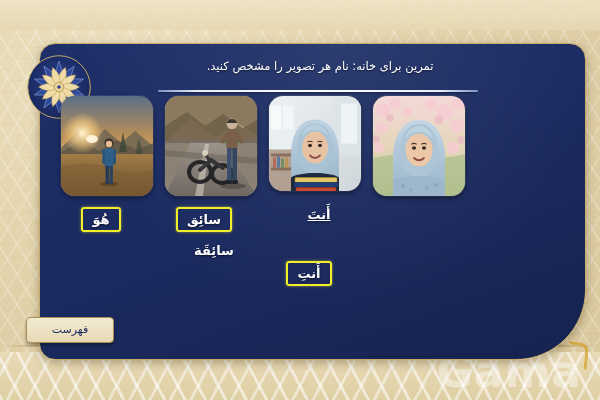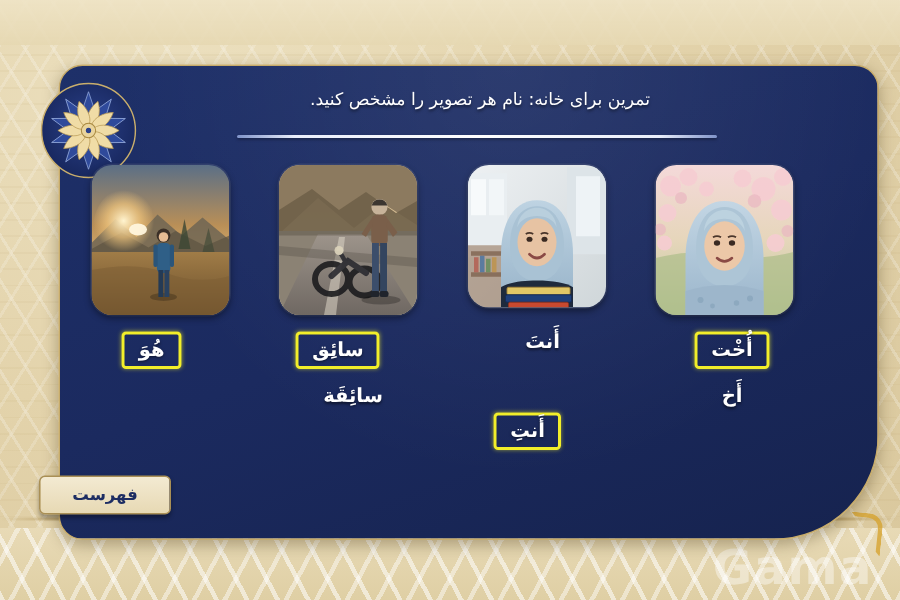--- a/index.html
+++ b/index.html
@@ -109,26 +109,25 @@
     height: 2px;
     border-radius: 2px;
     background: linear-gradient(90deg, #7f93c9 0%, #e9eefb 12%, #ffffff 50%, #e9eefb 88%, #7f93c9 100%);
     box-shadow: 0 1px 2px rgba(0,0,0,.35);
   }
 
   
   .cards {
     position: absolute;
     left: 55px;
-    top: 110px;
+    top: 96px;
     width: 480px;
     height: 190px;
     display: flex;
     flex-direction: row-reverse;
-    justify-content: space-between;
     direction: rtl;
   }
   .col {
     width: 104px;
     display: flex;
     flex-direction: column;
     align-items: center;
   }
 
   .thumb {
@@ -166,50 +165,50 @@
   .ans.marked {
     border-color: #f2ee2a;
     box-shadow: 0 0 3px rgba(242,238,42,.55);
   }
 
   
   .col.c1 .ans.a1 { transform: translateX(-6px); }
   .col.c1 .ans.a2 { transform: translateX(-6px); }
   .col.c2 .ans.a1 { transform: translateX(3px); }
   .col.c2 .ans.a2 { transform: translateX(-7px); }
-  .col.c3 .ans.a1 { transform: translateX(4px); }
+  .col.c3 .ans.a1 { transform: translateX(4px); text-decoration: underline; }
   .col.c3 .ans.a2 { transform: translateX(-6px); margin-top: 28px; }
   .col.c4 .ans.a1 { transform: translateX(5px); }
   .col.c4 .ans.a2 { transform: translateX(5px); }
 
   
   .index-btn {
     position: absolute;
     left: 26px;
     top: 317px;
     min-width: 62px;
     padding: 5px 12px 6px;
     text-align: center;
     background: linear-gradient(180deg, #f3ead2 0%, #e7d9b4 100%);
     border: 1px solid #a98f55;
     border-radius: 4px;
     color: #1d2d63;
     font-size: 11px;
-    font-weight: 700;
+    font-weight: 400;
     direction: rtl;
     box-shadow: 0 2px 3px rgba(0,0,0,.35);
     cursor: pointer;
   }
 
   
   .watermark {
     position: absolute;
     right: 18px;
     bottom: 6px;
-    font-size: 32px;
+    font-size: 44px;
     font-weight: 700;
     letter-spacing: 1px;
     color: rgba(255,255,255,.42);
     direction: ltr;
     user-select: none;
     line-height: 1;
   }
   .watermark-mark {
     position: absolute;
     right: 12px;
@@ -521,23 +520,19 @@
             <path d="M20,84 Q46,76 72,84 L72,100 L20,100 Z" fill="#9db6cb"></path>
             <g opacity=".5" fill="#7e9bb4">
               <circle cx="30" cy="90" r="2"></circle>
                 <circle cx="38" cy="94" r="1.6"></circle>
               <circle cx="54" cy="92" r="1.8"></circle>
                 <circle cx="63" cy="89" r="2"></circle>
             </g>
           </g>
         </svg>
       </div>
-      <div class="answers">
-        <span class="ans a1 marked">أُخْت</span>
-        <span class="ans a2">أَخ</span>
-      </div>
     </div>
 
   </div>
 
   <div class="index-btn">فهرست</div>
 
 </div>
 
 </body></html>

